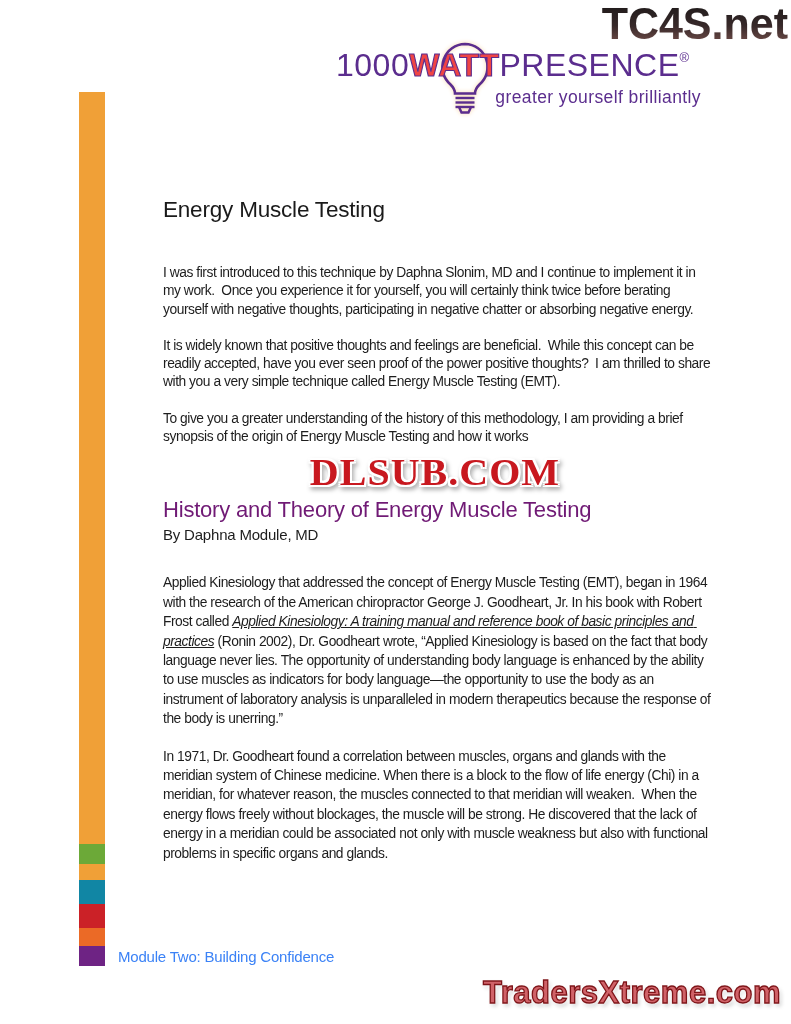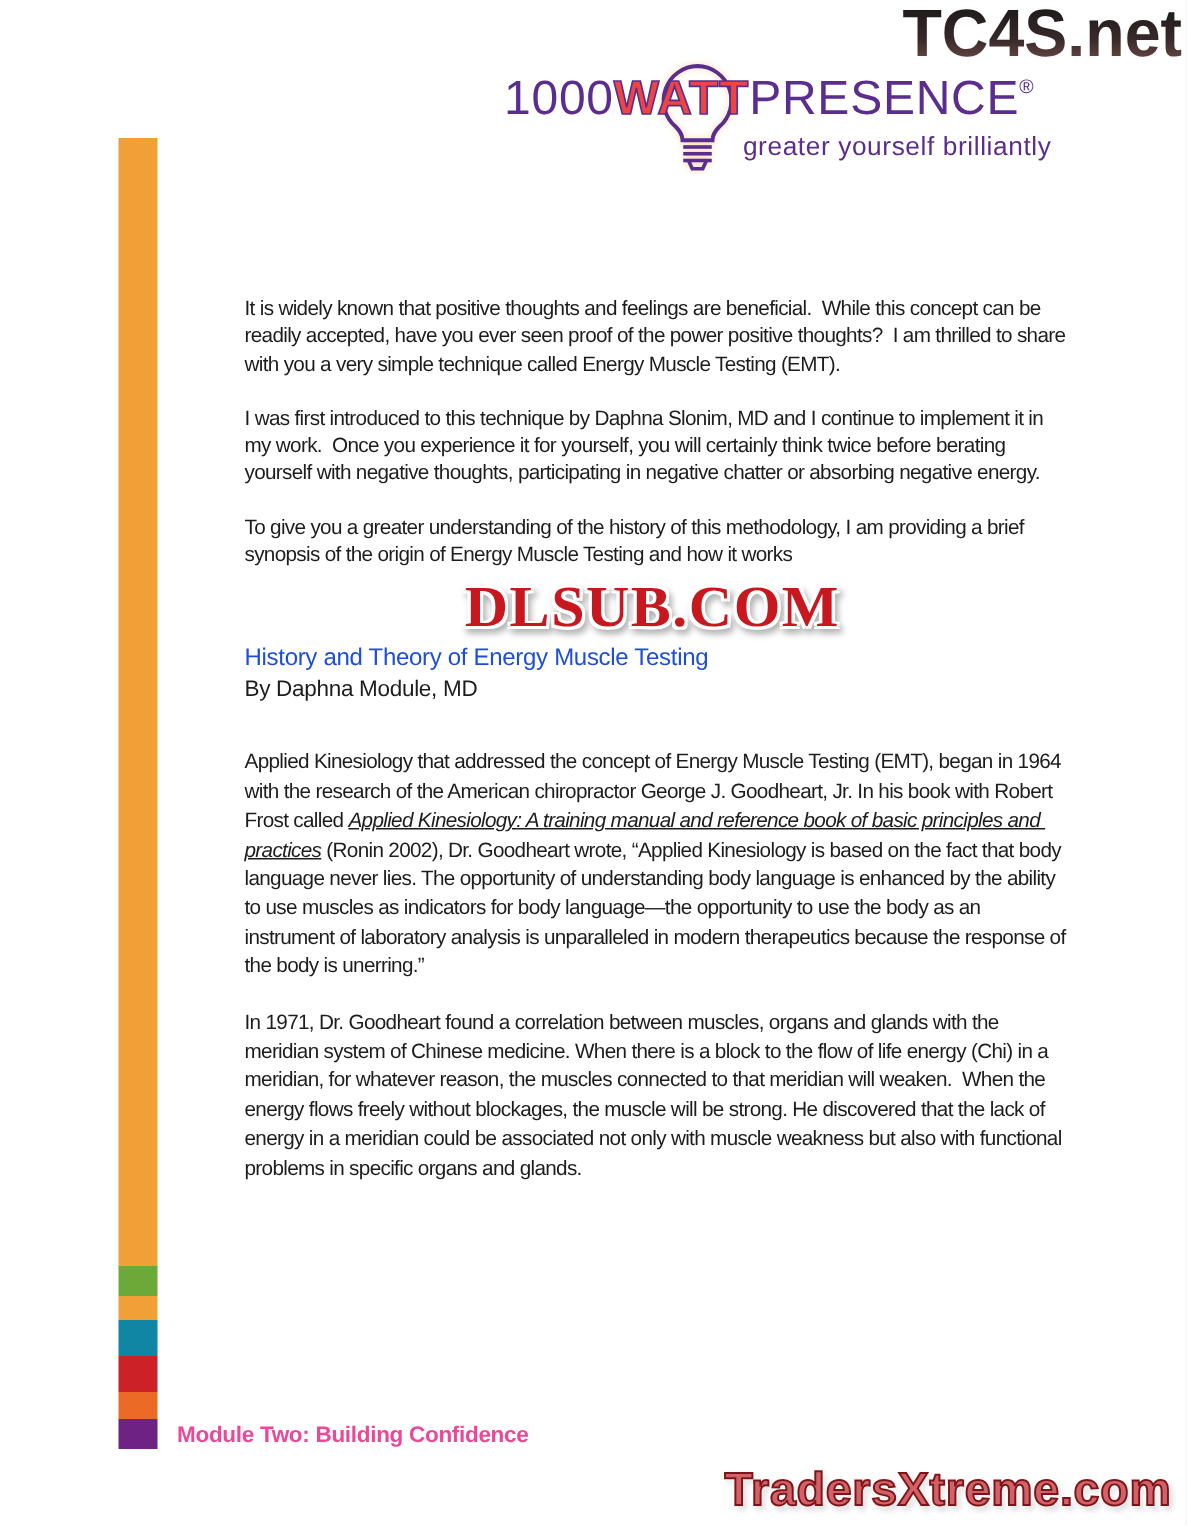--- a/index.html
+++ b/index.html
@@ -52,27 +52,27 @@
     filter:drop-shadow(2px 3px 2px rgba(0,0,0,0.30));
   }
   .dlsub span {
     font-family:"Liberation Serif", serif; font-weight:900; font-size:40px;
     letter-spacing:1px; color:#c8181f; line-height:44px; display:inline-block;
     transform:scaleY(0.97);
     text-shadow:
       -2px -2px 0 #fff, 2px -2px 0 #fff, -2px 2px 0 #fff, 2px 2px 0 #fff,
       -2px 0 0 #fff, 2px 0 0 #fff, 0 -2px 0 #fff, 0 2px 0 #fff;
   }
-  .doc-h2 { font-size:16px; font-weight:400; color:#1d4ed8; letter-spacing:-0.2px;
+  .doc-h2 { font-size:22px; font-weight:400; color:#701a75; letter-spacing:-0.2px;
             margin-top:1px; }
   .doc-byline { font-size:15px; letter-spacing:-0.2px; margin:3px 0 30px 0; }
 
   
   .module-label { position:absolute; left:118px; top:948px; font-size:15px;
-                  letter-spacing:-0.2px; color:#ec4899;font-weight:bold; }
+                  letter-spacing:-0.2px; color:#3b82f6; }
   .traders {
     position:absolute; right:10px; top:975px;
     font-size:31px; font-weight:700; letter-spacing:0.5px;
     color:#d06268; -webkit-text-stroke:1.3px #7e1418;
     text-shadow:0 0 5px #ffffff, 0 0 7px #ffffff, 2px 3px 4px rgba(0,0,0,0.25);
   }
 </style>
 </head>
 <body>
 
@@ -96,24 +96,25 @@
     <div class="seg" style="height: 752px; background-color: rgb(240, 160, 55);"></div>
     <div class="seg" style="height: 20px; background-color: rgb(108, 169, 56);"></div>
     <div class="seg" style="height: 16px; background-color: rgb(240, 160, 55);"></div>
     <div class="seg" style="height: 24px; background-color: rgb(17, 134, 164);"></div>
     <div class="seg" style="height: 24px; background-color: rgb(203, 33, 39);"></div>
     <div class="seg" style="height: 18px; background-color: rgb(235, 106, 38);"></div>
     <div class="seg" style="height: 20px; background-color: rgb(110, 35, 132);"></div>
   </div>
 
   <div class="content">
+    <h1 class="doc-h1">Energy Muscle Testing</h1>
+
+    <p class="doc-p">I was first introduced to this technique by Daphna Slonim, MD and I continue to implement it in my work.  Once you experience it for yourself, you will certainly think twice before berating yourself with negative thoughts, participating in negative chatter or absorbing negative energy.</p>
 
     <p class="doc-p">It is widely known that positive thoughts and feelings are beneficial.  While this concept can be readily accepted, have you ever seen proof of the power positive thoughts?  I am thrilled to share with you a very simple technique called Energy Muscle Testing (EMT).</p>
-
-    <p class="doc-p">I was first introduced to this technique by Daphna Slonim, MD and I continue to implement it in my work.  Once you experience it for yourself, you will certainly think twice before berating yourself with negative thoughts, participating in negative chatter or absorbing negative energy.</p>
 
     <p class="doc-p" style="margin-bottom:0">To give you a greater understanding of the history of this methodology, I am providing a brief synopsis of the origin of Energy Muscle Testing and how it works</p>
 
     <div class="dlsub">
       <span>DLSUB.COM</span>
     </div>
 
     <h2 class="doc-h2">History and Theory of Energy Muscle Testing</h2>
     <div class="doc-byline">By Daphna Module, MD</div>
 

